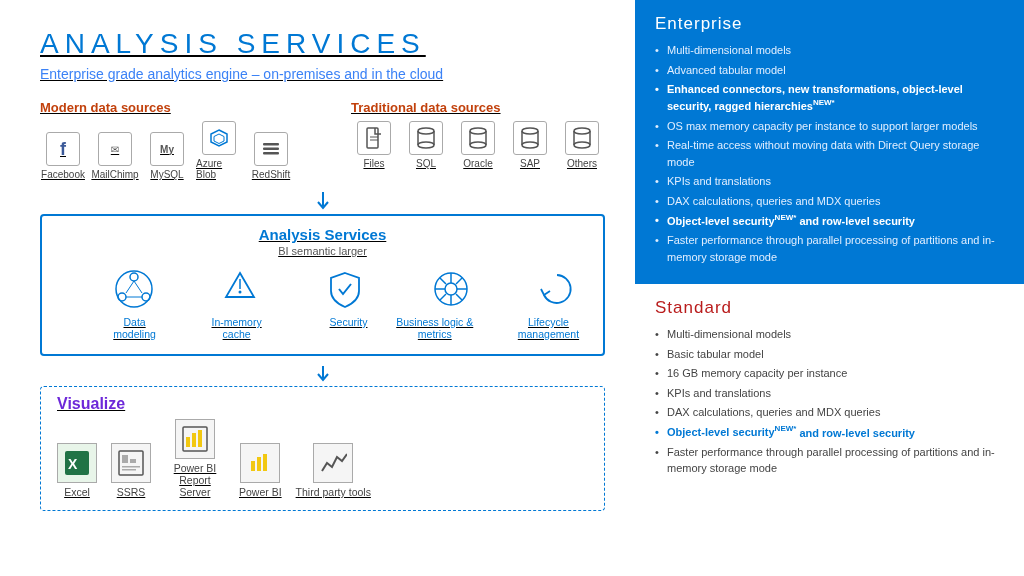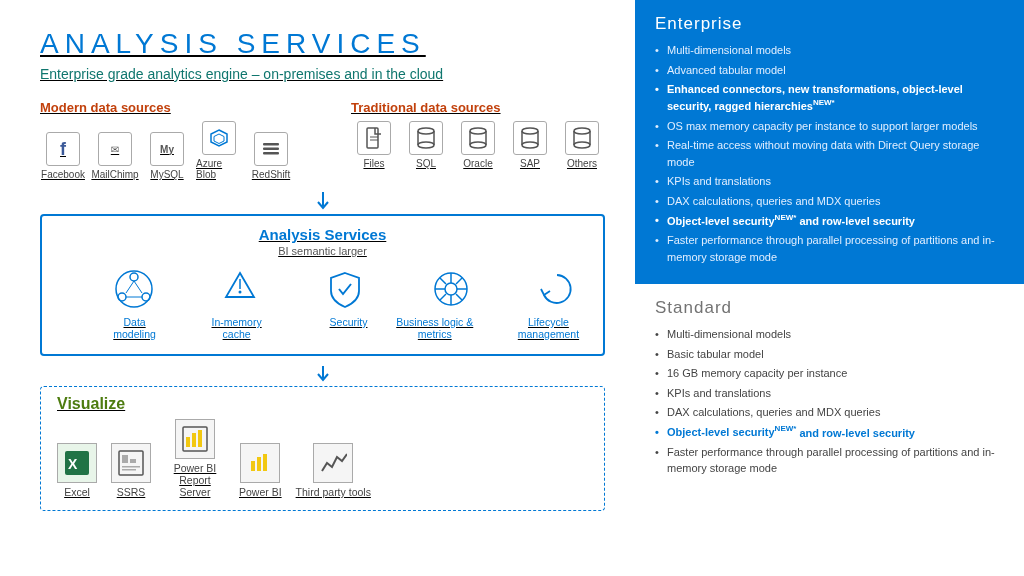--- a/index.html
+++ b/index.html
@@ -25,21 +25,21 @@
       font-size: 28px;
       font-weight: 300;
       letter-spacing: 6px;
       color: #0078d4;
       text-transform: uppercase;
       margin-bottom: 6px;
     }
 
     .subtitle {
       font-size: 14px;
-      color: #0f766e;
+      color: #3b82f6;
       margin-bottom: 18px;
     }
 
     
     .data-sources-row {
       display: flex;
       justify-content: space-between;
       margin-bottom: 8px;
     }
 
@@ -138,21 +138,21 @@
       height: 44px;
       margin-bottom: 5px;
       display: flex;
       align-items: center;
       justify-content: center;
     }
 
     .vis-label {
       font-size: 16px;
       font-weight: 700;
-      color: #4d7c0f;
+      color: #6d28d9;
       margin-bottom: 6px;
     }
 
     .vis-icons {
       display: flex;
       gap: 14px;
       align-items: flex-end;
     }
 
     .vis-icon-item {
@@ -206,21 +206,21 @@
     }
 
     .right-section-title {
       font-size: 17px;
       font-weight: 300;
       margin-bottom: 8px;
       letter-spacing: 1px;
     }
 
     .right-enterprise .right-section-title { color: #fff; }
-    .right-standard .right-section-title { color: #737373; }
+    .right-standard .right-section-title { color: #b91c1c; }
 
     .bullet-list {
       list-style: none;
       padding: 0;
     }
 
     .bullet-list li {
       font-size: 11px;
       line-height: 1.5;
       padding-left: 12px;

